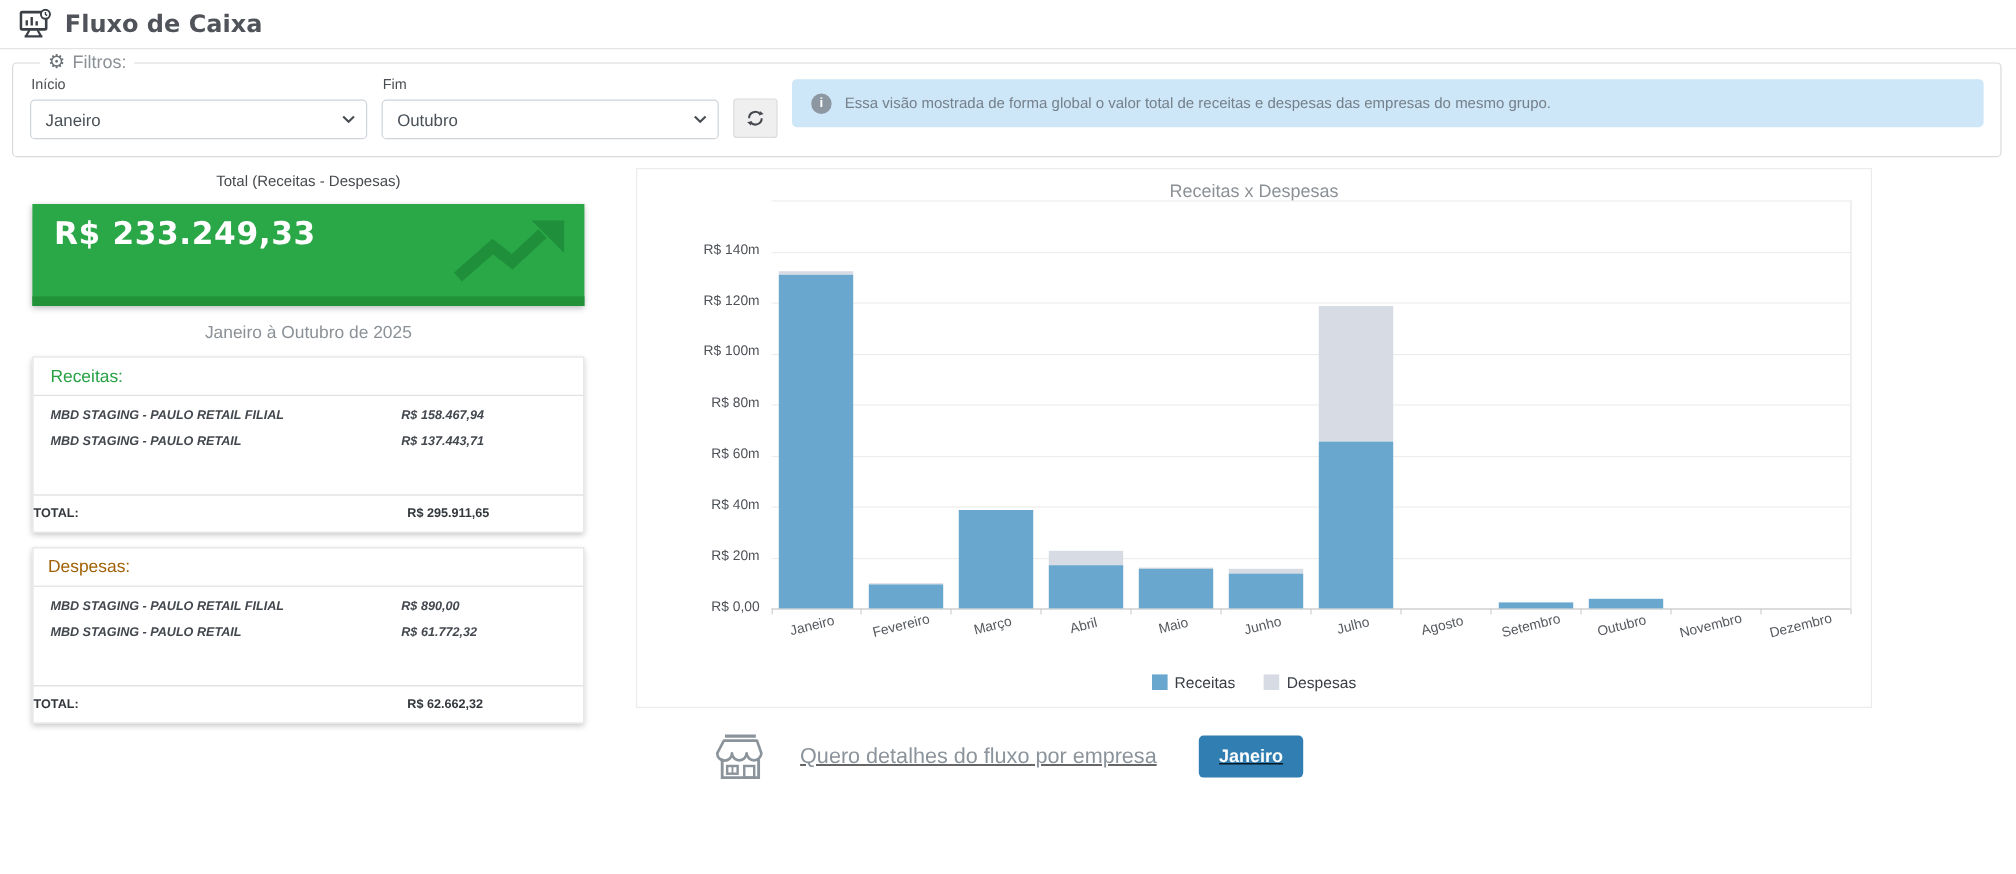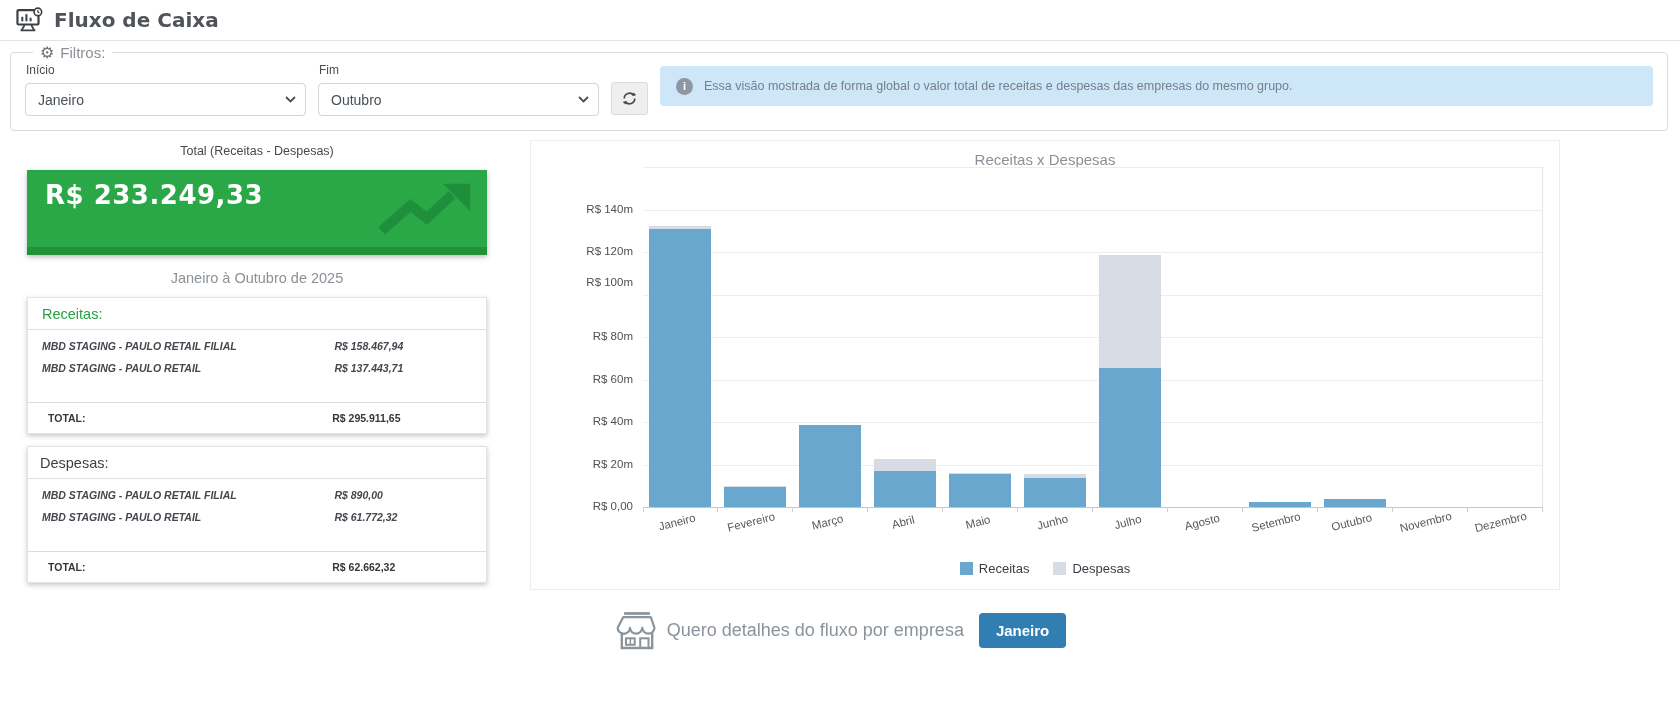--- a/index.html
+++ b/index.html
@@ -31,47 +31,47 @@
   .total-caption { text-align:center; font-size:12.5px; color:#46494d; }
   .green-card { position:relative; margin-top:12px; background:#2aa747; border-bottom:8px solid #229239; box-shadow:0 2px 5px rgba(0,0,0,.28); padding:11px 18px 9px; height:85px; }
   .green-amount { color:#fff; font-family:"DejaVu Sans", sans-serif; font-size:26px; font-weight:bold; letter-spacing:.5px; line-height:1.15; }
   .green-ratio { margin-top:3px; color:#fff; font-size:12px; font-weight:bold; }
   .green-ratio .ratio-value { font-size:15px; font-weight:normal; margin-left:10px; }
   .trend-svg { position:absolute; right:12px; top:12px; }
   .period { text-align:center; font-size:14.5px; color:#8b9196; margin:15px 0 11px; }
   .panel { background:#fff; border:1px solid #e3e3e3; box-shadow:0 2px 5px rgba(0,0,0,.22); margin-bottom:12px; }
   .panel-h { padding:8px 14px 7px; font-size:14.5px; border-bottom:1px solid #e0e0e0; }
   .panel-h.green { color:#27a143; }
-  .panel-h.red { color:#404040;padding-left:12px; }
+  .panel-h.red { color:#a16207;padding-left:12px; }
   .panel-body { padding:5px 14px; height:72px;font-style:italic; }
   .prow { display:flex; padding:5px 0; font-size:10.5px; font-weight:bold; color:#43474e; }
   .prow .name { width:68%; }
   .prow .val { flex:1; }
-  .panel-total { display:flex; border-top:1px solid #dcdcdc; padding:9px 20px; font-size:10.5px; font-weight:bold; color:#33373c; }
+  .panel-total { display:flex; border-top:1px solid #dcdcdc; padding:9px 0; font-size:10.5px; font-weight:bold; color:#33373c;margin-top:10px; }
   .panel-total .name { width:68%; }
   .panel-total .val { flex:1; }
 
   
   .chart-card { position:absolute; left:530px; top:140px; width:1030px; height:450px; background:#fff; border:1px solid #ececec; }
   .chart-title { text-align:center; font-size:15px; color:#8b9196; margin-top:10px; }
   .chart-plot { position:absolute; left:112px; top:26px; width:900px; height:340px; border-right:1px solid #e5e5e5; }
   .gridline { position:absolute; left:0; right:0; height:1px; background:#ededed; }
   .gridline.zero { background:#c6c6c6; }
   .ytick { position:absolute; left:-84px; width:74px; text-align:right; font-size:11.5px; color:#4d5156; }
   .slot { position:absolute; top:0; height:100%; }
   .stack { position:absolute; bottom:0; left:50%; transform:translateX(-50%); width:62px; display:flex; flex-direction:column; justify-content:flex-end; }
   .seg { width:100%; }
   .month { position:absolute; top:calc(100% + 9px); left:50%; transform:translateX(-58%) rotate(-14deg); font-size:11.5px; color:#55595e; white-space:nowrap; }
   .xtick { position:absolute; top:100%; width:1px; height:5px; background:#cfcfcf; }
   .chart-legend { position:absolute; left:0; right:0; top:420px; display:flex; justify-content:center; align-items:center; gap:24px; font-size:13px; color:#3a3e44; }
   .legend-item { display:flex; align-items:center; cursor:pointer; }
   .swatch { display:inline-block; width:13px; height:13px; margin-right:6px; }
 
   
-  .footer-row { position:absolute; top:610px; left:0; width:100%; display:flex; align-items:center; justify-content:center; gap:7px; }
+  .footer-row { position:absolute; top:610px; left:0; width:100%; display:flex; align-items:center; justify-content:center; gap:27px;text-decoration:underline; }
   .footer-text { font-size:18px; color:#8b939b; }
   .detail-btn { margin-left:8px; background:#317fb2; color:#fff; border:none; border-radius:4px; font-family:inherit; font-size:15px; font-weight:bold; padding:9px 17px; cursor:pointer; }
 </style>
 </head>
 <body>
 
 <div class="page">
 
   <div class="app-header">
     <span style="line-height:0;">
@@ -191,21 +191,21 @@
 
   <div class="chart-card">
     <div class="chart-title">Receitas x Despesas</div>
     <div class="chart-plot">
         <div class="gridline" style="top: 0px;"></div>
         <div class="gridline" style="top: 42.5px;"></div>
         <div class="ytick" style="top: 35.5px;">R$ 140m</div>
         <div class="gridline" style="top: 85px;"></div>
         <div class="ytick" style="top: 78px;">R$ 120m</div>
         <div class="gridline" style="top: 127.5px;"></div>
-        <div class="ytick" style="top: 109px;">R$ 100m</div>
+        <div class="ytick" style="top: 120px;">R$ 100m</div>
         <div class="gridline" style="top: 170px;"></div>
         <div class="ytick" style="top: 163px;">R$ 80m</div>
         <div class="gridline" style="top: 212.5px;"></div>
         <div class="ytick" style="top: 205.5px;">R$ 60m</div>
         <div class="gridline" style="top: 255px;"></div>
         <div class="ytick" style="top: 248px;">R$ 40m</div>
         <div class="gridline" style="top: 297.5px;"></div>
         <div class="ytick" style="top: 290.5px;">R$ 20m</div>
         <div class="gridline zero" style="top: 340px;"></div>
         <div class="ytick" style="top: 333px;">R$ 0,00</div>

